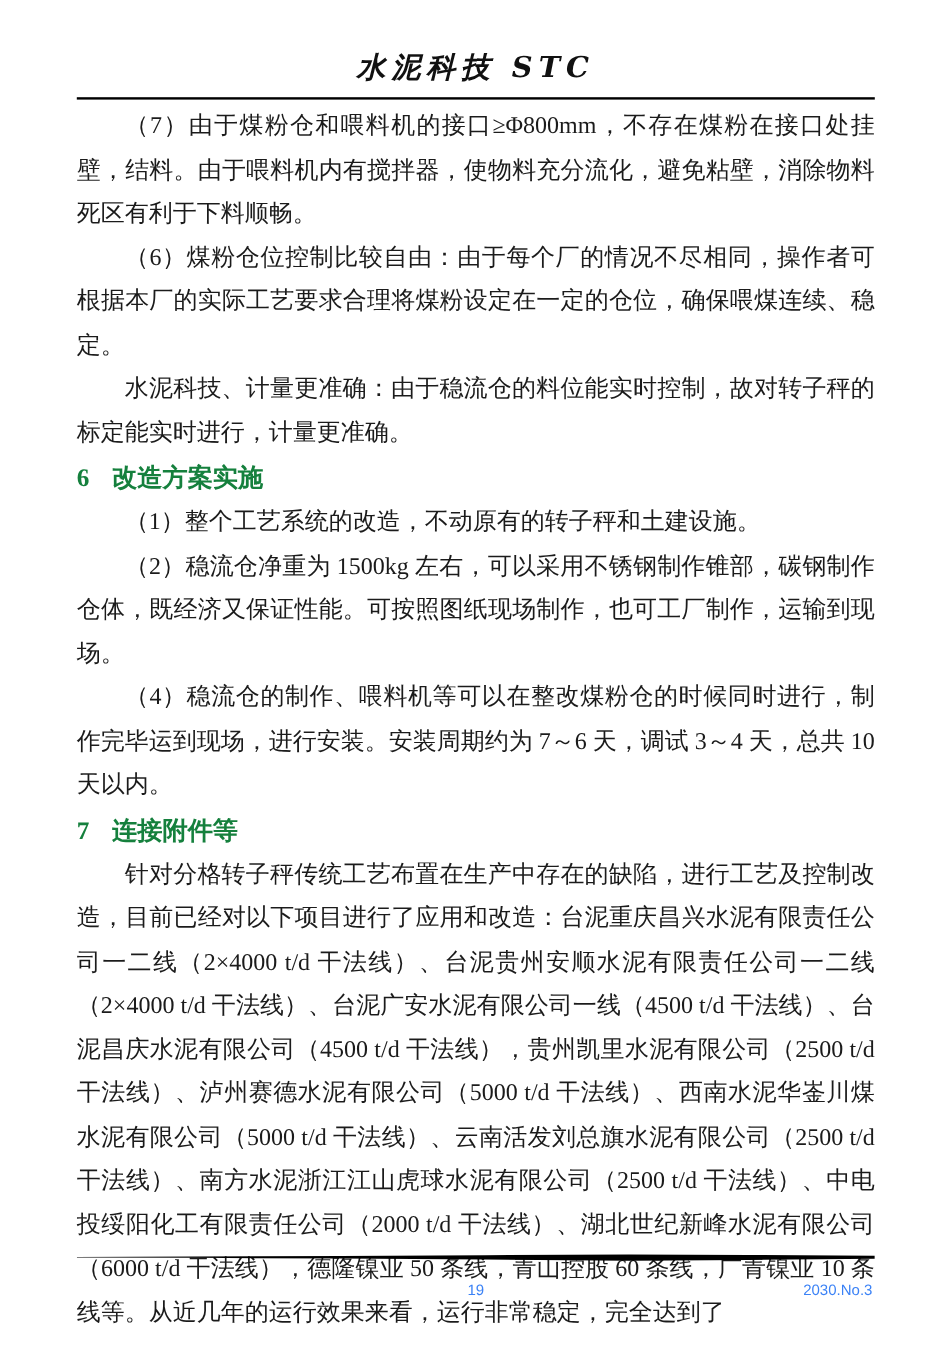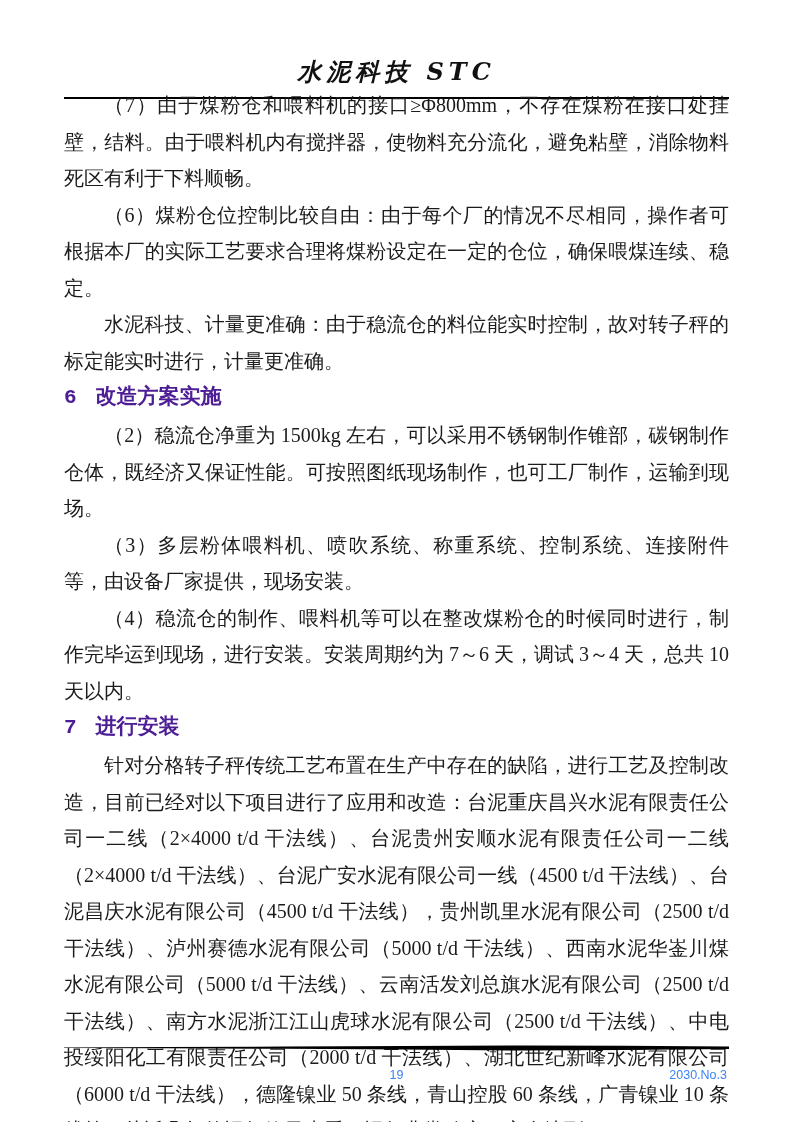--- a/index.html
+++ b/index.html
@@ -13,21 +13,21 @@
     height: 1122px;
     background: #ffffff;
     overflow: hidden;
     color: #1b1b1b;
     font-family: "Liberation Serif", serif;
   }
 
   
   .page-header {
     position: absolute;
-    top: 16px;
+    top: 0;
     left: 64px;
     width: 665px;
   }
   .journal-title {
     margin-top: 40px;
     height: 40px;
     text-align: center;
     font-family: "DejaVu Serif", serif;
     font-style: italic;
     font-weight: 600;
@@ -49,25 +49,25 @@
     font-size: 20px;
     line-height: 36.5px;
     text-align: justify;
   }
   .para {
     margin: 0;
     text-indent: 2em;
   }
   .sec-heading {
     margin: 0;
-    font-family: Liberation Mono, monospace;
+    font-family: Liberation Serif, serif;
     font-weight: bold;
     font-size: 21px;
     line-height: 38px;
-    color: #4c1d95;
+    color: #15803d;
     text-align: left;
   }
   .sec-no {
     display: inline-block;
     margin-right: 0.9em;
   }
 
   
   .page-footer {
     position: absolute;
@@ -115,29 +115,29 @@
     <p class="para">（7）由于煤粉仓和喂料机的接口≥Φ800mm，不存在煤粉在接口处挂壁，结料。由于喂料机内有搅拌器，使物料充分流化，避免粘壁，消除物料死区有利于下料顺畅。</p>
 
     <p class="para">（6）煤粉仓位控制比较自由：由于每个厂的情况不尽相同，操作者可根据本厂的实际工艺要求合理将煤粉设定在一定的仓位，确保喂煤连续、稳定。</p>
 
     <p class="para">水泥科技、计量更准确：由于稳流仓的料位能实时控制，故对转子秤的标定能实时进行，计量更准确。</p>
 
     <h2 class="sec-heading">
       <span class="sec-no">6</span><span>改造方案实施</span>
     </h2>
 
+    <p class="para">（1）整个工艺系统的改造，不动原有的转子秤和土建设施。</p>
 
     <p class="para">（2）稳流仓净重为 1500kg 左右，可以采用不锈钢制作锥部，碳钢制作仓体，既经济又保证性能。可按照图纸现场制作，也可工厂制作，运输到现场。</p>
 
-    <p class="para">（3）多层粉体喂料机、喷吹系统、称重系统、控制系统、连接附件等，由设备厂家提供，现场安装。</p>
 
     <p class="para">（4）稳流仓的制作、喂料机等可以在整改煤粉仓的时候同时进行，制作完毕运到现场，进行安装。安装周期约为 7～6 天，调试 3～4 天，总共 10 天以内。</p>
 
     <h2 class="sec-heading">
-      <span class="sec-no">7</span><span>进行安装</span>
+      <span class="sec-no">7</span><span>连接附件等</span>
     </h2>
 
     <p class="para">针对分格转子秤传统工艺布置在生产中存在的缺陷，进行工艺及控制改造，目前已经对以下项目进行了应用和改造：台泥重庆昌兴水泥有限责任公司一二线（2×4000 t/d 干法线）、台泥贵州安顺水泥有限责任公司一二线（2×4000 t/d 干法线）、台泥广安水泥有限公司一线（4500 t/d 干法线）、台泥昌庆水泥有限公司（4500 t/d 干法线），贵州凯里水泥有限公司（2500 t/d 干法线）、泸州赛德水泥有限公司（5000 t/d 干法线）、西南水泥华崟川煤水泥有限公司（5000 t/d 干法线）、云南活发刘总旗水泥有限公司（2500 t/d 干法线）、南方水泥浙江江山虎球水泥有限公司（2500 t/d 干法线）、中电投绥阳化工有限责任公司（2000 t/d 干法线）、湖北世纪新峰水泥有限公司（6000 t/d 干法线），德隆镍业 50 条线，青山控股 60 条线，广青镍业 10 条线等。从近几年的运行效果来看，运行非常稳定，完全达到了</p>
 
   </main>
 
   <footer class="page-footer">
     <svg class="footer-rule-svg" viewBox="0 0 665 8" preserveAspectRatio="none" aria-hidden="true">
       <polygon fill="#000000" points="0,3.4 100,3.0 220,2.6 340,2.0 460,1.4 560,1.8 665,2.4 665,5.0 560,6.0 460,6.6 340,5.6 220,4.8 100,4.2 0,4.0"></polygon>
     </svg>

